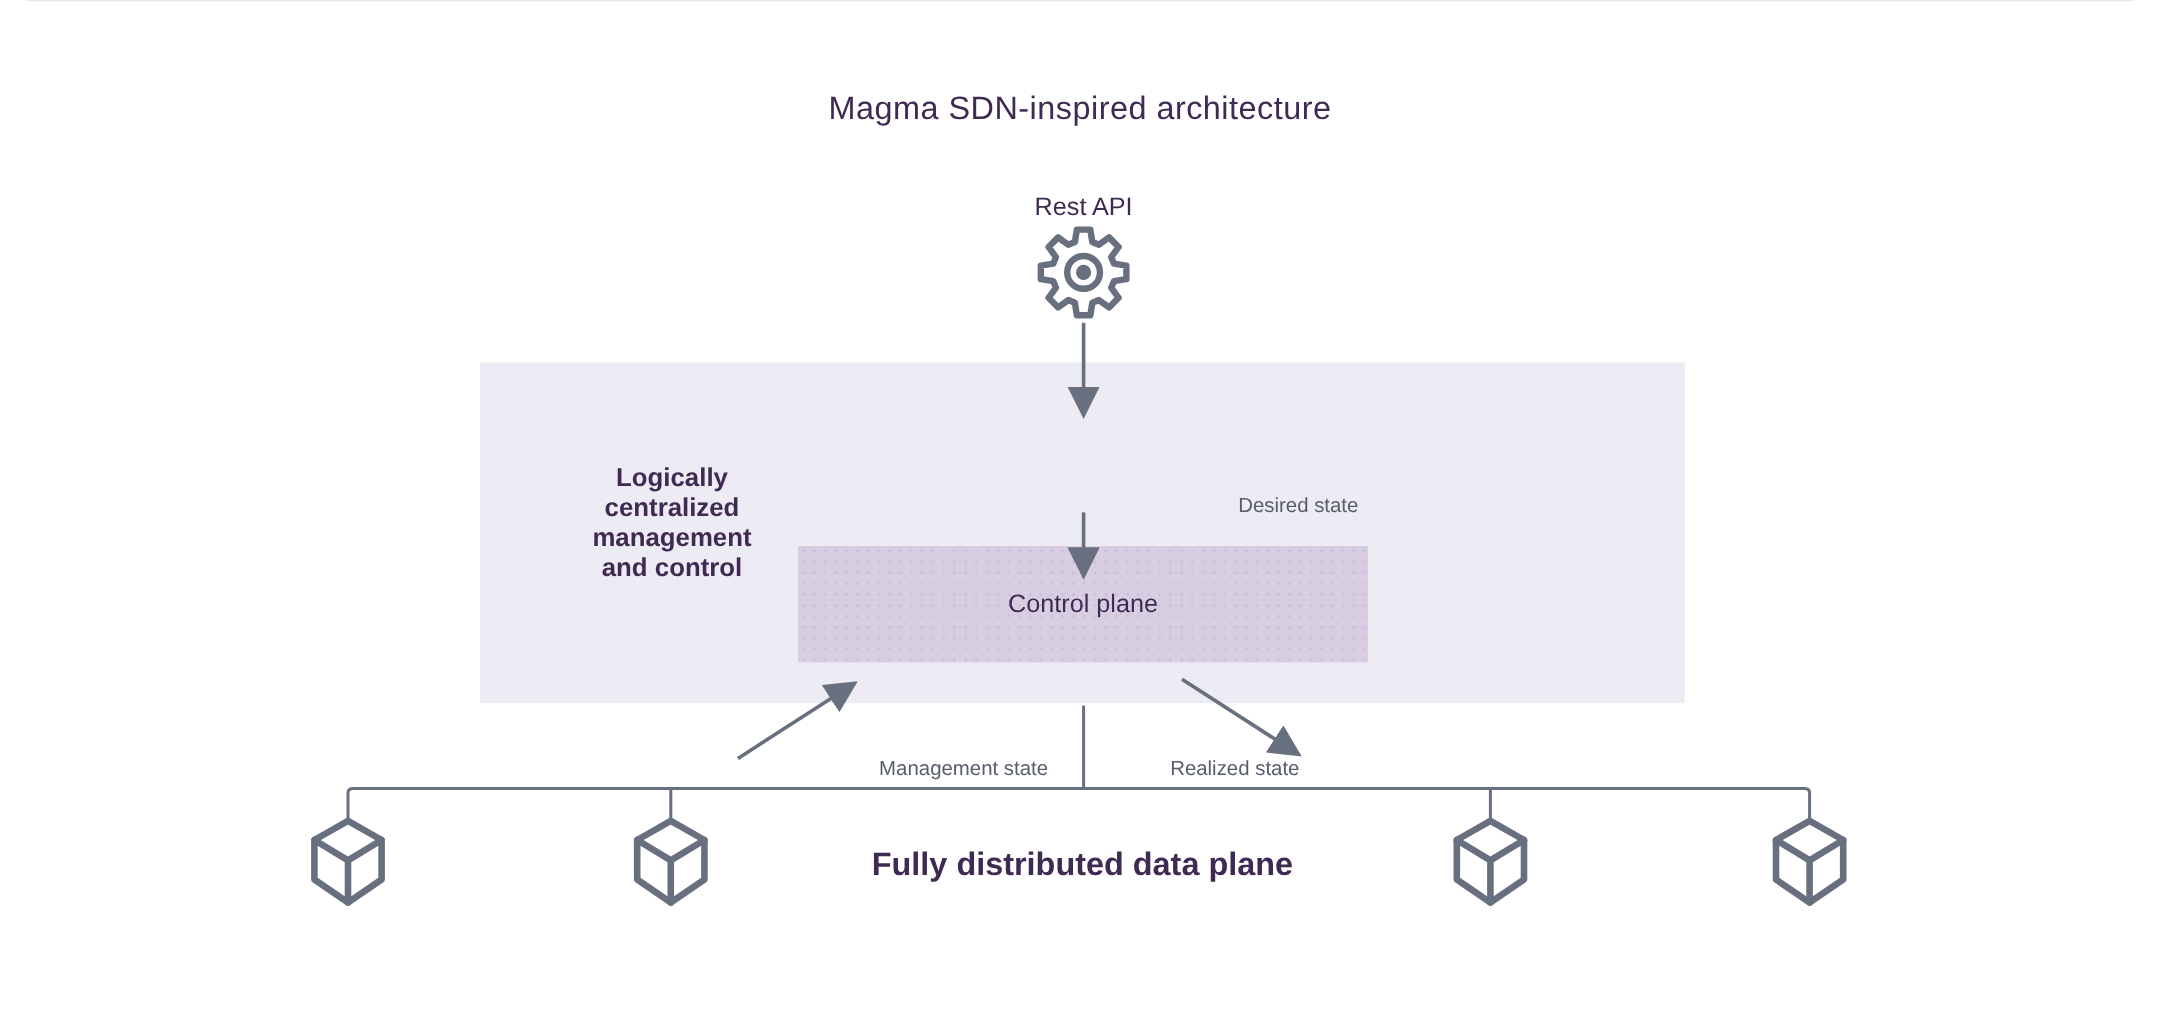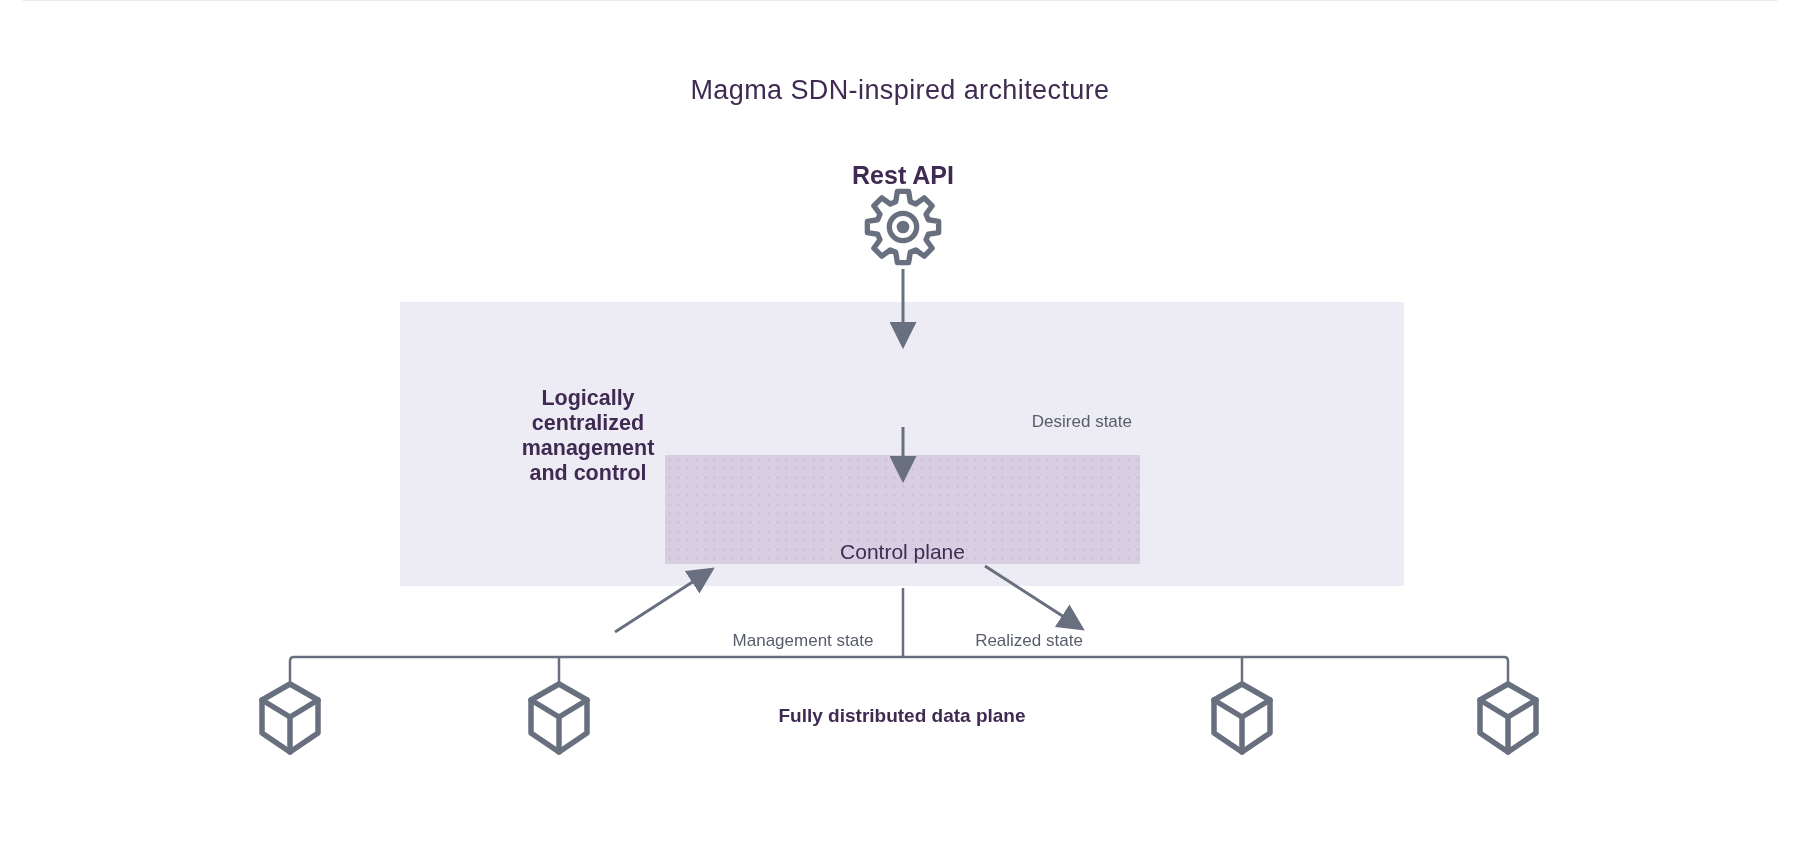--- a/index.html
+++ b/index.html
@@ -18,57 +18,56 @@
     font-family:"Liberation Sans", sans-serif;
     border-radius:25px;
   }
   .top-edge{position:absolute;left:22px;top:0;width:1756px;height:1px;background:#e9e8ee;border-radius:2px;}
   .diagram-title{
     position:absolute;left:900px;top:75px;transform:translateX(-50%);
     font-size:27px;font-weight:500;letter-spacing:.4px;color:var(--purple-text);white-space:nowrap;margin:0;
   }
   .restapi-label{
     position:absolute;left:903px;top:161px;transform:translateX(-50%);
-    font-size:25px;font-weight:700;color:var(--purple-text);white-space:nowrap;
+    font-size:21px;font-weight:400;color:var(--purple-text);white-space:nowrap;
   }
   .zone-box{
     position:absolute;left:400px;top:302px;width:1004px;height:284px;
     background:var(--zone-fill);
   }
   .zone-label{
     position:absolute;left:560px;top:386px;transform:translateX(-50%);
     font-size:21.5px;line-height:25px;font-weight:600;color:var(--purple-text);
-    text-align:center;white-space:pre-line;margin-left:28px;
+    text-align:center;white-space:pre-line;
   }
   .plane-box{
     position:absolute;left:665px;width:475px;display:flex;align-items:center;justify-content:center;
   }
   .management-box{
     top:332px;height:94px;
     background-color:var(--management-fill);
     background-image:radial-gradient(var(--management-dot) 1px, transparent 1.4px);
     background-size:9px 9px;
   }
   .control-box{
-    top:455px;height:109px;
+    top:455px;height:97px;
     background-color:var(--control-fill);
     background-image:radial-gradient(var(--control-dot) 1px, transparent 1.4px);
     background-size:9px 9px;
-    align-items:flex-end;
   }
   .plane-label{font-size:21px;font-weight:500;color:var(--purple-text);white-space:nowrap;}
   .edge-label{
     position:absolute;font-size:17px;font-weight:500;color:var(--label-gray);white-space:nowrap;
   }
   .desired-label{right:668px;top:412px;}
   .discovered-label{left:803px;top:631px;transform:translateX(-50%);}
   .realized-label{left:1005px;top:631px;transform:translateX(-50%);margin-left:24px;}
   .dataplane-label{
     position:absolute;left:902px;top:705px;transform:translateX(-50%);
-    font-size:19px;font-weight:700;color:var(--purple-text);white-space:nowrap;
+    font-size:27px;font-weight:700;color:var(--purple-text);white-space:nowrap;
   }
   .connector-layer{position:absolute;left:0;top:0;width:1800px;height:857px;pointer-events:none;}
   .conn{stroke:var(--slate);fill:none;}
   .conn.w3{stroke-width:3px;}
   .conn.w25{stroke-width:2.5px;}
   .arrowhead{fill:var(--slate);}
   .gear-svg{position:absolute;left:864px;top:188px;width:78px;height:78px;}
   .gear-svg .stroke{stroke:var(--slate);fill:none;stroke-width:5.5;stroke-linejoin:round;}
   .gear-svg .dot{fill:var(--slate);}
   .cube-svg{position:absolute;top:681px;width:64px;height:74px;}

